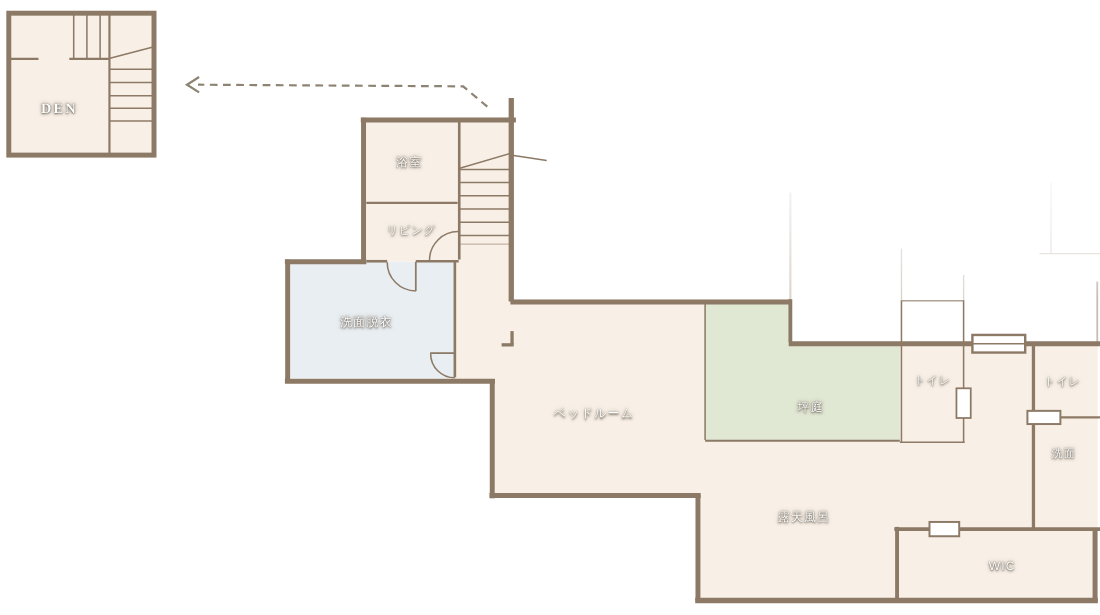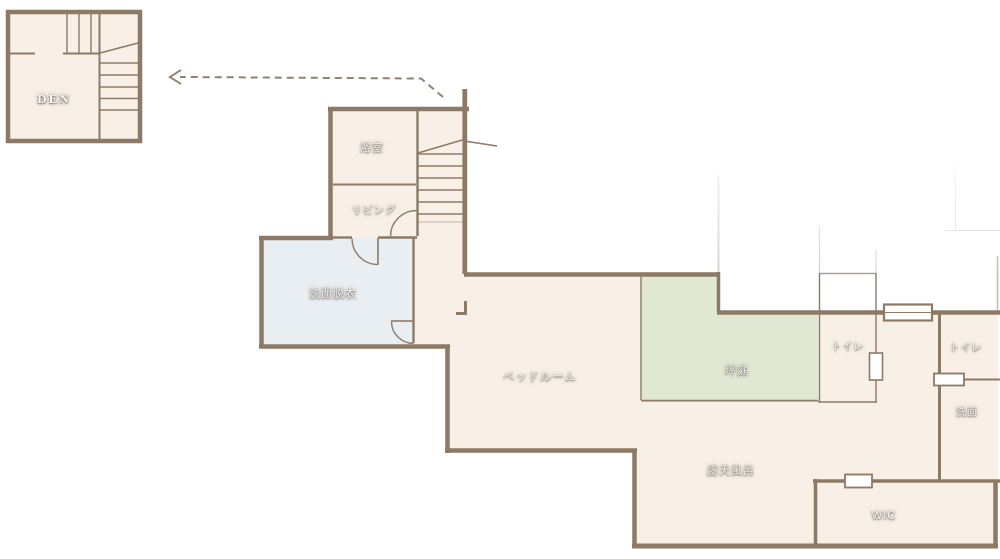--- a/index.html
+++ b/index.html
@@ -155,14 +155,14 @@
   <div class="lbl den" style="left:54px;top:99px">DEN</div>
   <div class="lbl" style="left:372px;top:147px">浴室</div>
   <div class="lbl small" style="left:374px;top:210px">リビング</div>
   <div class="lbl" style="left:333px;top:293px">洗面脱衣</div>
   <div class="lbl" style="left:540px;top:376px">ベッドルーム</div>
   <div class="lbl" style="left:737px;top:370px">坪庭</div>
   <div class="lbl small" style="left:848px;top:346px">トイレ</div>
   <div class="lbl small" style="left:966px;top:347px">トイレ</div>
   <div class="lbl small" style="left:967px;top:412px">洗面</div>
   <div class="lbl" style="left:731px;top:470px">露天風呂</div>
-  <div class="lbl" style="left:884px;top:515px">WIC</div>
+  <div class="lbl" style="left:911px;top:515px">WIC</div>
 </div>
 
 </body></html>

